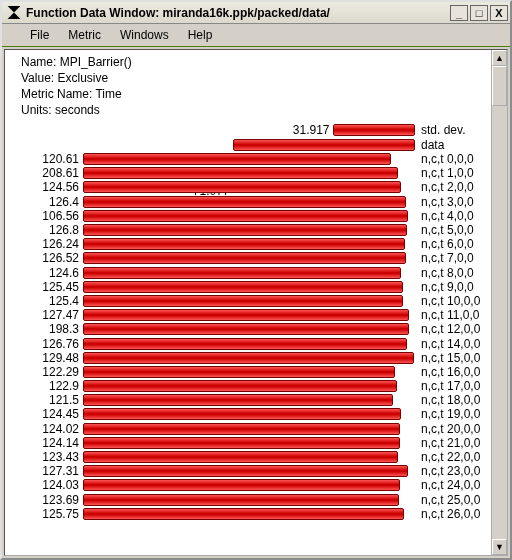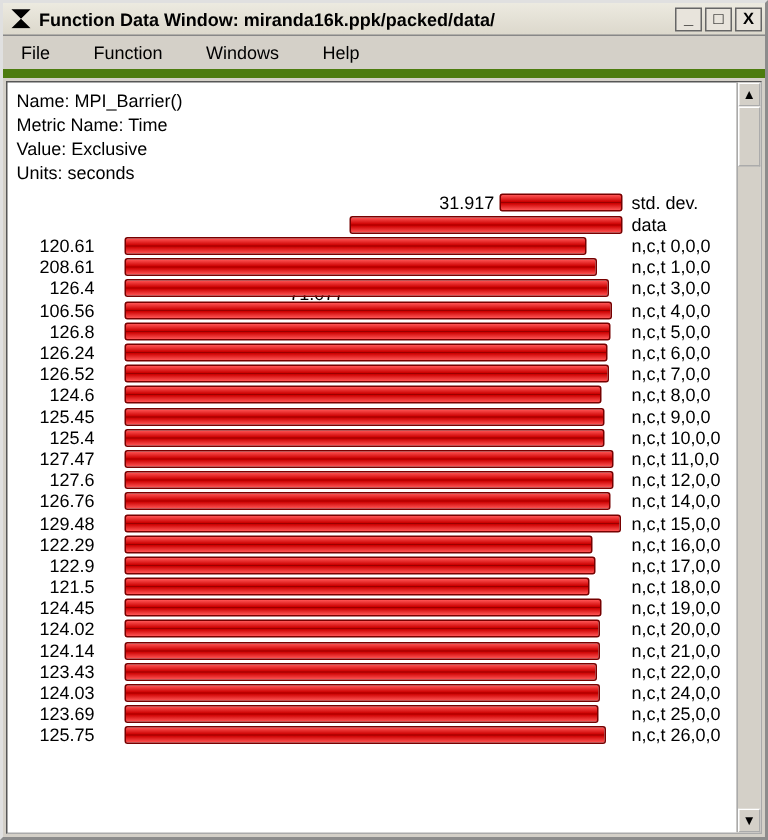--- a/index.html
+++ b/index.html
@@ -19,36 +19,36 @@
   }
   .titlebar .title { font-weight: bold; font-size: 12px; flex: 1; white-space: nowrap; overflow: hidden; }
   .titlebar .btns { display: flex; margin-right: 2px; }
   .titlebar .btn {
     width: 18px; height: 16px; margin-left: 2px;
     border: 1px solid #666; background: #e8e4dc;
     display: flex; align-items: center; justify-content: center;
     font-size: 11px; font-weight: bold; cursor: pointer;
   }
   .menubar {
-    background: #d4d0c8; padding: 2px 4px; display: flex; gap: 13px;
-    border-bottom: 6px solid #4d7c0f;
+    background: #d4d0c8; padding: 2px 20px; display: flex; gap: 3px;
+    border-bottom: 1px solid #4d7c0f;
   }
   .menubar .menu { padding: 2px 8px; cursor: pointer; }
   .content {
     flex: 1; background: #fff; margin: 2px; border: 1px inset #aaa;
     display: flex; overflow: hidden; position: relative;
   }
   .main { flex: 1; overflow: hidden; position: relative; }
-  .meta { padding: 4px 6px; font-size: 12px; line-height: 16px; }
+  .meta { padding: 4px 16px; font-size: 12px; line-height: 16px; }
   .chart { padding: 0 4px 0 0; }
   .row {
     display: flex; align-items: center; height: 14.2px; position: relative;
   }
   .val {
-    width: 78px; text-align: right; padding-right: 20px; font-size: 12px; white-space: nowrap;
+    width: 78px; text-align: right; padding-right: 4px; font-size: 12px; white-space: nowrap;
   }
   .bar-zone { flex: 1; height: 12px; position: relative; }
   .bar {
     position: absolute; top: 0; height: 12px;
     background: linear-gradient(#f55, #c00 45%, #900 50%, #c00 55%, #f55);
     border: 1px solid #700; border-radius: 2px;
   }
   .rhs { width: 72px; padding-left: 6px; font-size: 12px; white-space: nowrap; }
   .scrollbar {
     width: 16px; background: #d4d0c8;
@@ -77,32 +77,32 @@
     <div class="title">Function Data Window: miranda16k.ppk/packed/data/</div>
     <div class="btns">
       <div class="btn">_</div>
       <div class="btn">□</div>
       <div class="btn">X</div>
     </div>
   </div>
 
   <div class="menubar">
     <div class="menu">File</div>
-    <div class="menu">Function</div>
+    <div class="menu">Metric</div>
     <div class="menu">Windows</div>
     <div class="menu">Help</div>
   </div>
 
   <div class="content">
     <div class="main">
 
       <div class="meta">
         <div><span>Name:</span> <span>MPI_Barrier()</span></div>
+        <div><span>Value:</span> <span>Exclusive</span></div>
         <div><span>Metric Name:</span> <span>Time</span></div>
-        <div><span>Value:</span> <span>Exclusive</span></div>
         <div><span>Units:</span> <span>seconds</span></div>
       </div>
 
       <div class="chart" id="chart">
           <div>
             <div class="summary-row">
               <div style="width: 78px;"></div>
               <div class="bar-zone" style="position: relative; height: 12px;">
                 <div class="summary-val" style="position: absolute; right: 24.5515%; top: -1px;">31.917</div>
                 <div class="bar" style="left: 75.4485%; right: 0px;"></div>
@@ -126,20 +126,27 @@
             <div class="rhs">n,c,t 0,0,0</div>
           </div>
           <div class="row">
             <div class="val">208.61</div>
             <div class="bar-zone">
               <div class="bar" style="left: 0px; width: 94.8308%;"></div>
             </div>
             <div class="rhs">n,c,t 1,0,0</div>
           </div>
           <div class="row">
+            <div class="val">124.56</div>
+            <div class="bar-zone">
+              <div class="bar" style="left: 0px; width: 95.8154%;"></div>
+            </div>
+            <div class="rhs">n,c,t 2,0,0</div>
+          </div>
+          <div class="row">
             <div class="val">126.4</div>
             <div class="bar-zone">
               <div class="bar" style="left: 0px; width: 97.2308%;"></div>
             </div>
             <div class="rhs">n,c,t 3,0,0</div>
           </div>
           <div class="row">
             <div class="val">106.56</div>
             <div class="bar-zone">
               <div class="bar" style="left: 0px; width: 97.7846%;"></div>
@@ -189,21 +196,21 @@
             <div class="rhs">n,c,t 10,0,0</div>
           </div>
           <div class="row">
             <div class="val">127.47</div>
             <div class="bar-zone">
               <div class="bar" style="left: 0px; width: 98.0538%;"></div>
             </div>
             <div class="rhs">n,c,t 11,0,0</div>
           </div>
           <div class="row">
-            <div class="val">127.6</div>
+            <div class="val">198.3</div>
             <div class="bar-zone">
               <div class="bar" style="left: 0px; width: 98.1538%;"></div>
             </div>
             <div class="rhs">n,c,t 12,0,0</div>
           </div>
           <div class="row">
             <div class="val">126.76</div>
             <div class="bar-zone">
               <div class="bar" style="left: 0px; width: 97.5077%;"></div>
             </div>
@@ -257,20 +264,27 @@
               <div class="bar" style="left: 0px; width: 95.4923%;"></div>
             </div>
             <div class="rhs">n,c,t 21,0,0</div>
           </div>
           <div class="row">
             <div class="val">123.43</div>
             <div class="bar-zone">
               <div class="bar" style="left: 0px; width: 94.9462%;"></div>
             </div>
             <div class="rhs">n,c,t 22,0,0</div>
+          </div>
+          <div class="row">
+            <div class="val">127.31</div>
+            <div class="bar-zone">
+              <div class="bar" style="left: 0px; width: 97.9308%;"></div>
+            </div>
+            <div class="rhs">n,c,t 23,0,0</div>
           </div>
           <div class="row">
             <div class="val">124.03</div>
             <div class="bar-zone">
               <div class="bar" style="left: 0px; width: 95.4077%;"></div>
             </div>
             <div class="rhs">n,c,t 24,0,0</div>
           </div>
           <div class="row">
             <div class="val">123.69</div>

